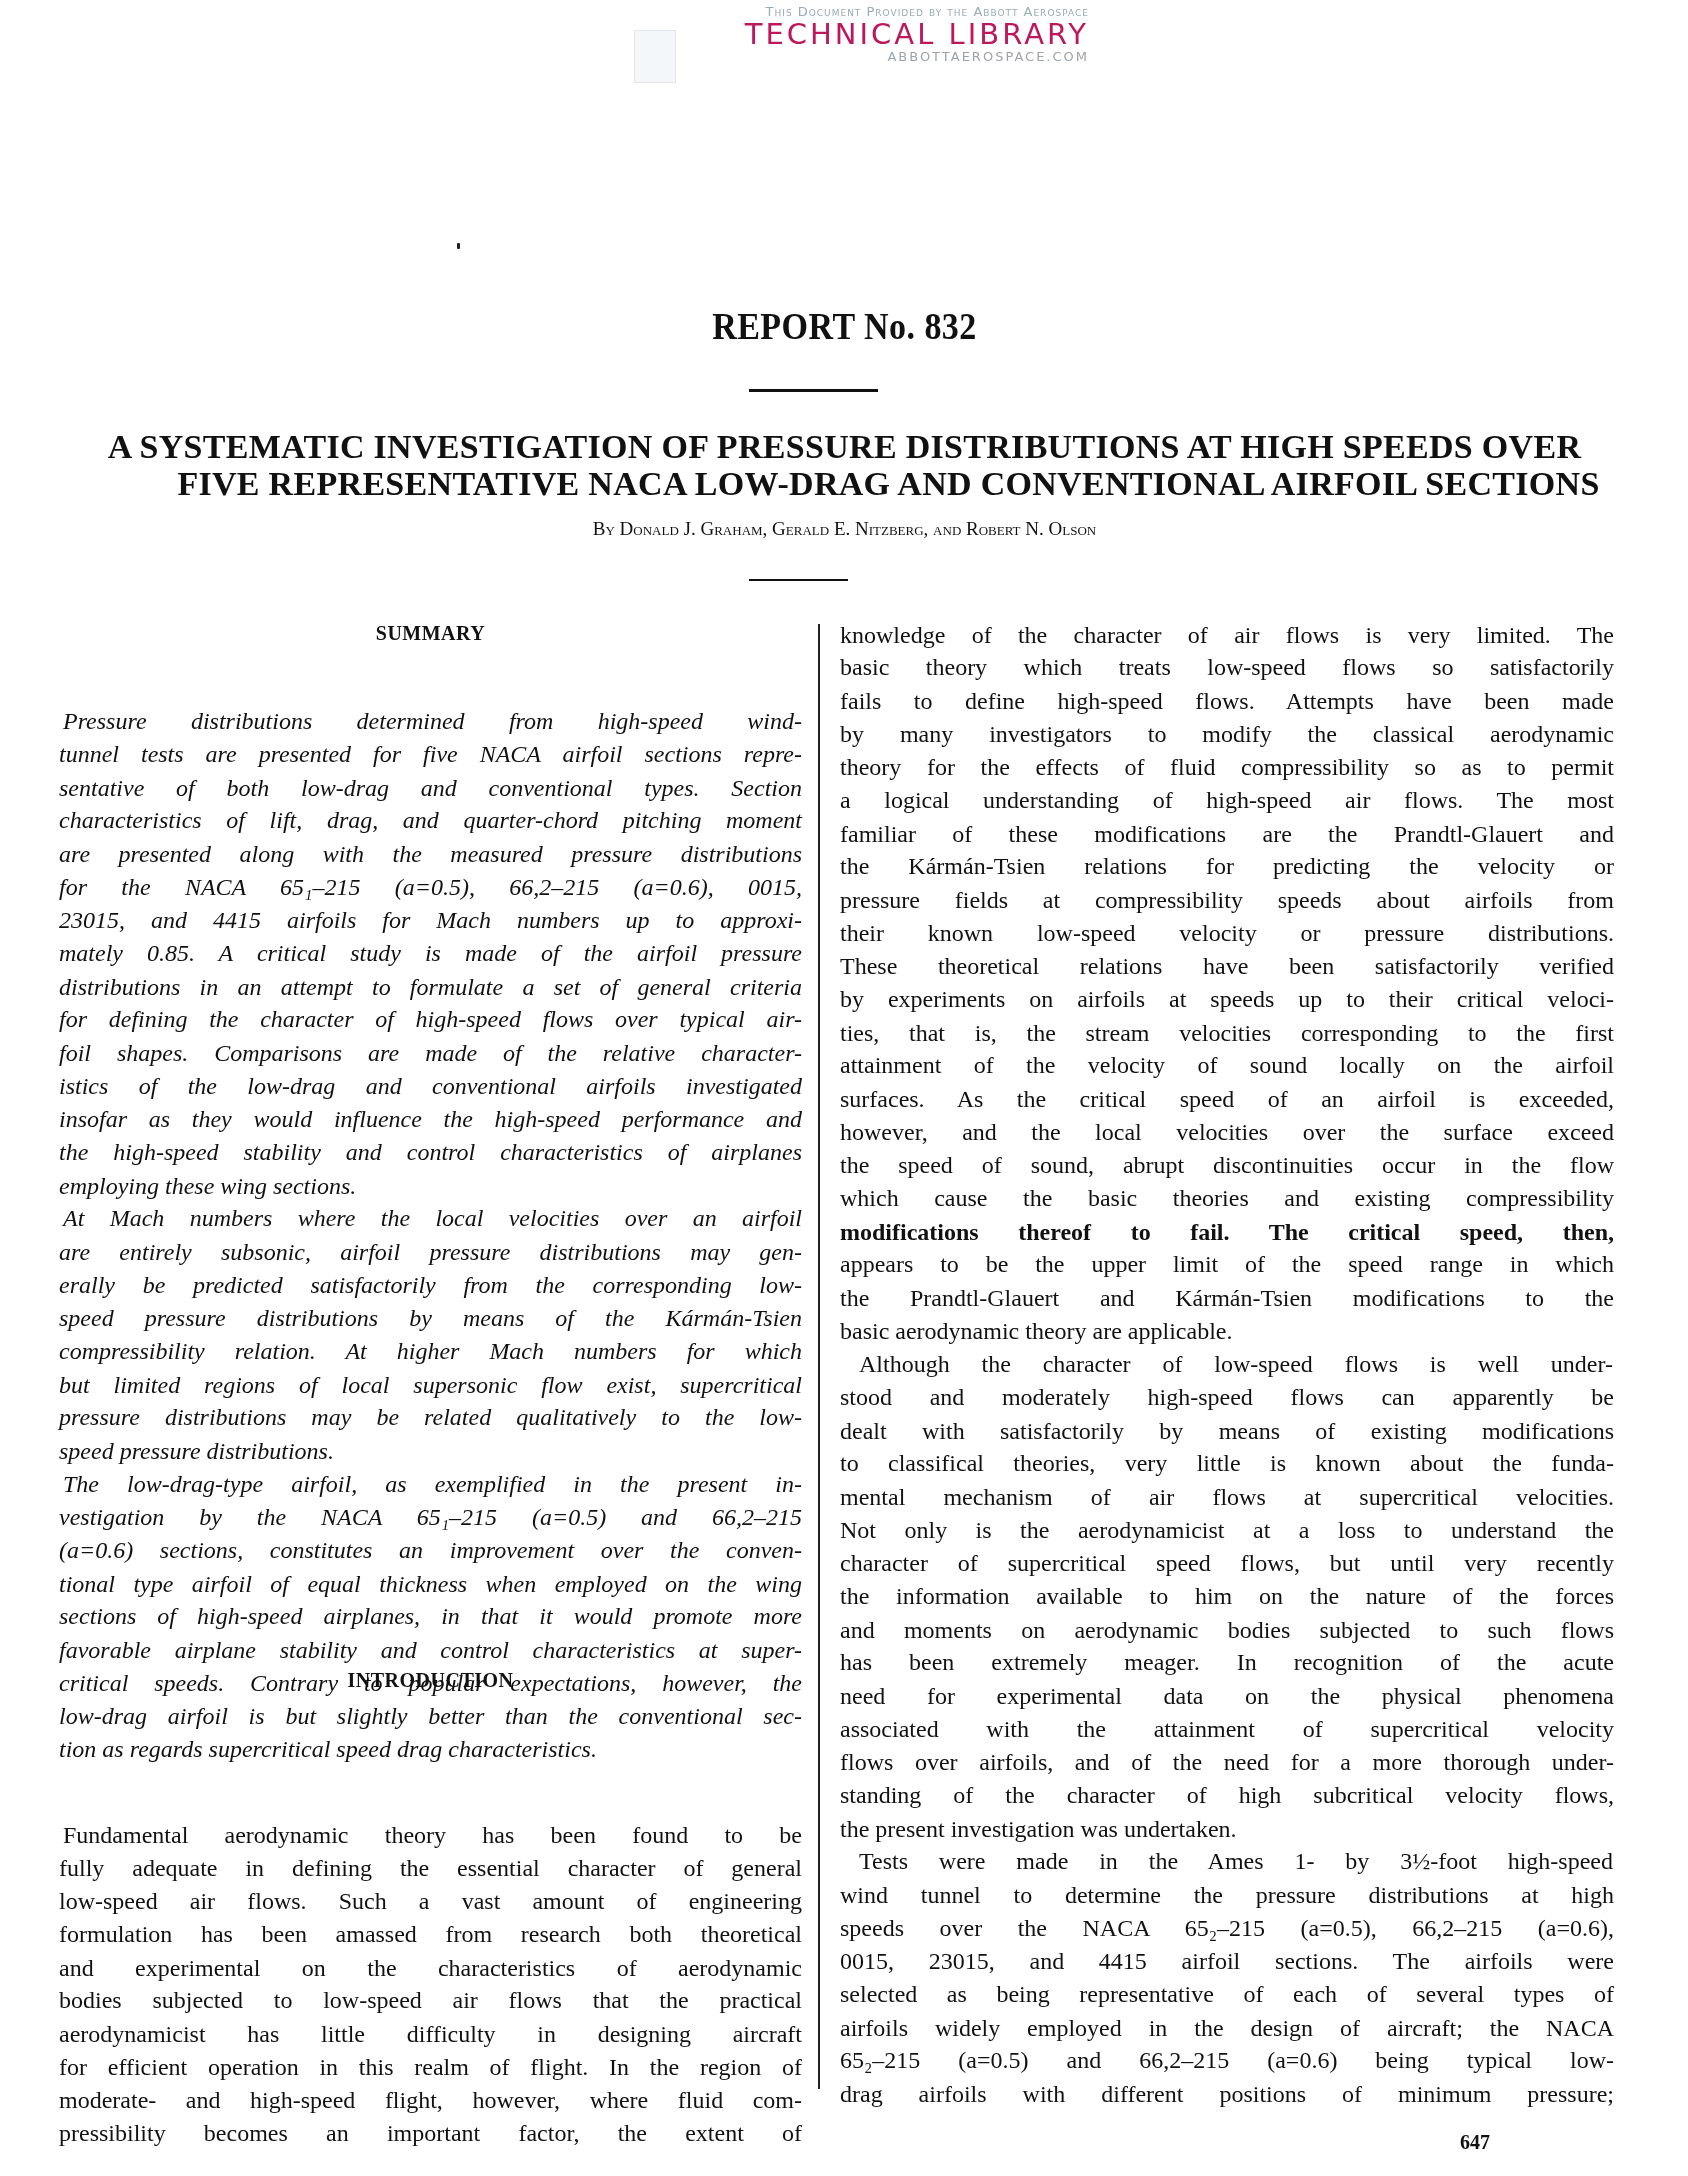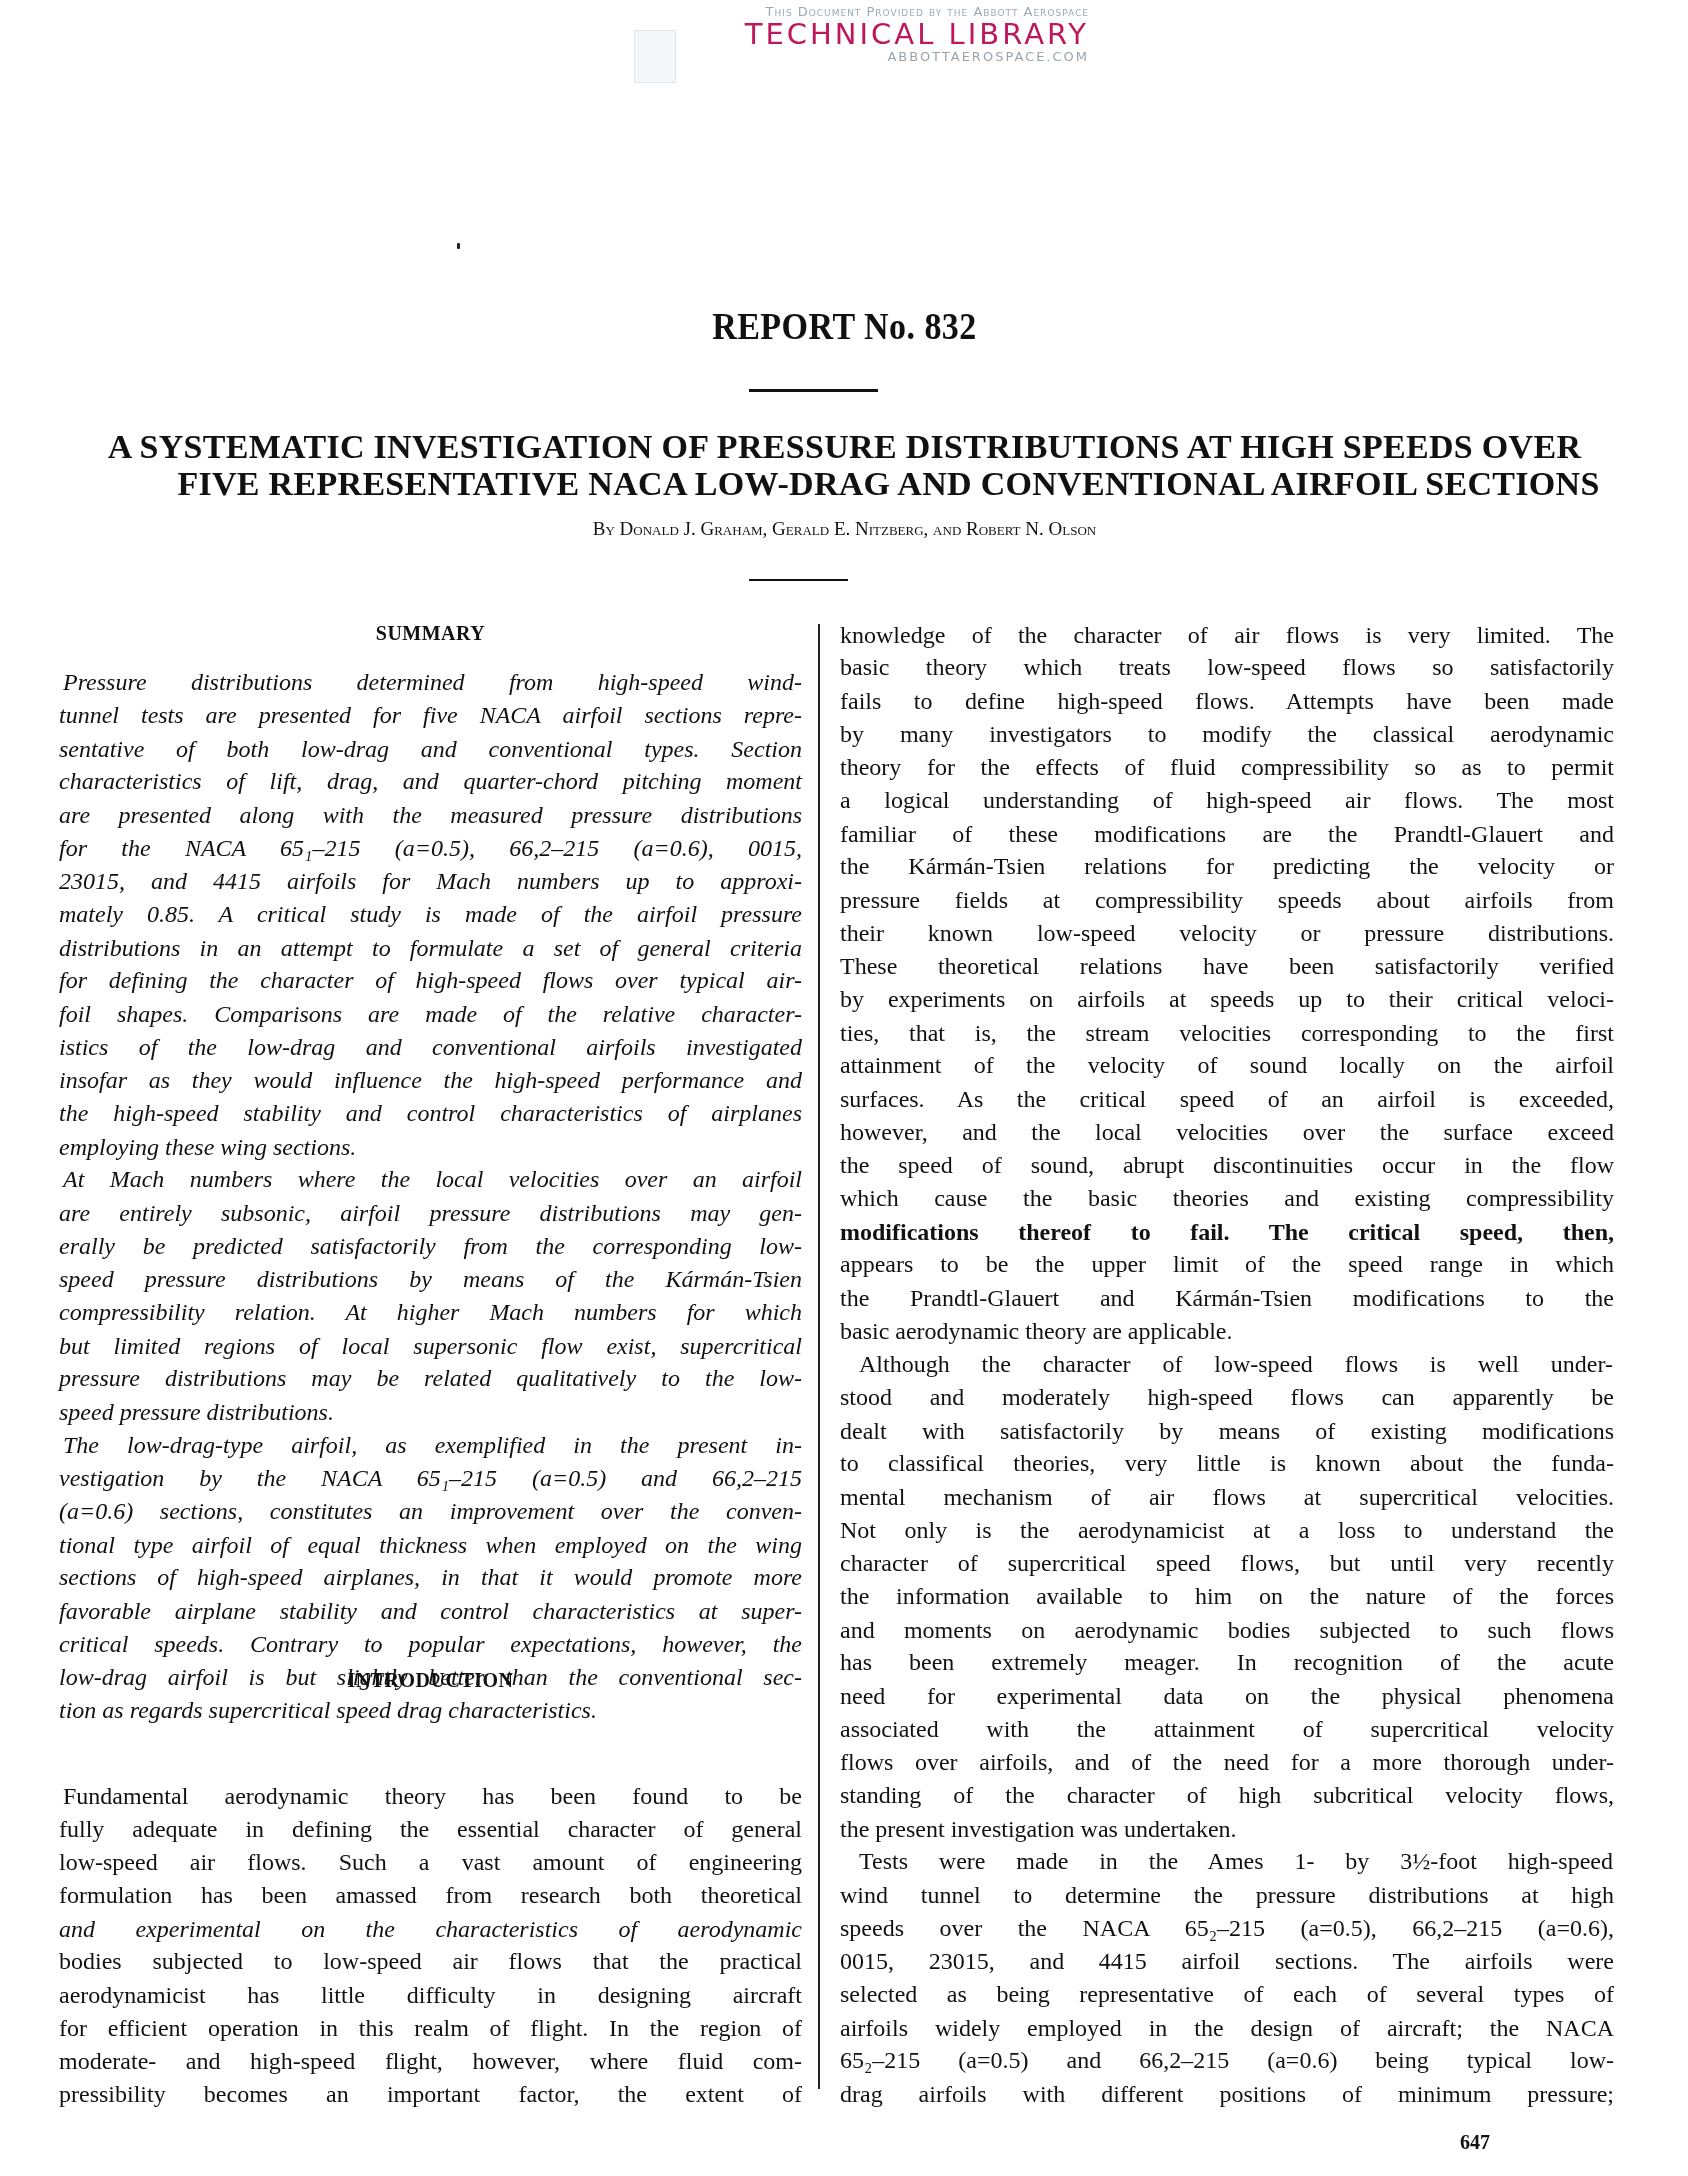--- a/index.html
+++ b/index.html
@@ -12,21 +12,21 @@
   .center { position: absolute; left: 0; width: 1689px; text-align: center; }
   .report-no { top: 305px; font-size: 37px; font-weight: bold; letter-spacing: 0.5px; transform: scaleX(0.92); }
   .rule { position: absolute; height: 3px; background: #111; }
   .title { font-weight: bold; font-size: 34px; line-height: 37px; letter-spacing: 0.3px; }
   .authors { top: 518px; font-size: 19px; font-variant: small-caps; }
   .col-divider { position: absolute; left: 818px; top: 624px; width: 2px; height: 1465px; background: #222; }
   .heading { position: absolute; font-size: 20px; font-weight: bold; letter-spacing: 0.5px; text-align: center; }
   .ln { position: absolute; font-size: 24px; line-height: 30px; white-space: nowrap; text-align: justify; text-align-last: justify; }
   .ln.last { text-align-last: left; }
   .ital { font-style: italic; }
-  .left { left: 59px; width: 743px; }
+  .left { left: 59px; width: 743px; margin-top: 39px; }
   .left.ind { left: 63px; width: 739px; }
   .right { left: 840px; width: 774px; }
   .page-num { position: absolute; left: 1460px; top: 2131px; font-size: 20px; font-weight: bold; }
   .speck { position: absolute; width: 3px; height: 6px; background: #222; border-radius: 1px; }
 </style>
 </head>
 <body>
 
 <div class="wm-box"></div>
 <div class="watermark">
@@ -83,21 +83,21 @@
   <div class="ln ital left last" style="top:1695px;">tion as regards supercritical speed drag characteristics.</div>
 </div>
 
 <div class="heading" style="left:59px; width:743px; top:1669px;">INTRODUCTION</div>
 
 <div>
   <div class="ln left" style="top:1781px; left:63px; width:739px;">Fundamental aerodynamic theory has been found to be</div>
   <div class="ln left" style="top:1814px;">fully adequate in defining the essential character of general</div>
   <div class="ln left" style="top:1847px;">low-speed air flows. Such a vast amount of engineering</div>
   <div class="ln left" style="top:1880px;">formulation has been amassed from research both theoretical</div>
-  <div class="ln left" style="top:1914px;font-style:italic;">and experimental on the characteristics of aerodynamic</div>
+  <div class="ln left" style="top:1914px;">and experimental on the characteristics of aerodynamic</div>
   <div class="ln left" style="top:1946px;">bodies subjected to low-speed air flows that the practical</div>
   <div class="ln left" style="top:1980px;">aerodynamicist has little difficulty in designing aircraft</div>
   <div class="ln left" style="top:2013px;">for efficient operation in this realm of flight. In the region of</div>
   <div class="ln left" style="top:2046px;">moderate- and high-speed flight, however, where fluid com-</div>
   <div class="ln left" style="top:2079px;">pressibility becomes an important factor, the extent of</div>
 </div>
 
 <div>
   <div class="ln right" style="top:620px;">knowledge of the character of air flows is very limited. The</div>
   <div class="ln right" style="top:652px;">basic theory which treats low-speed flows so satisfactorily</div>

